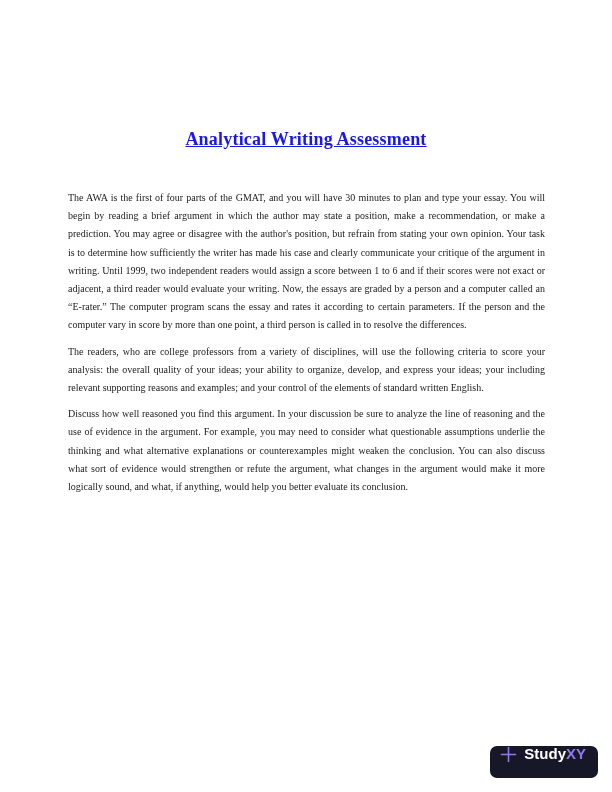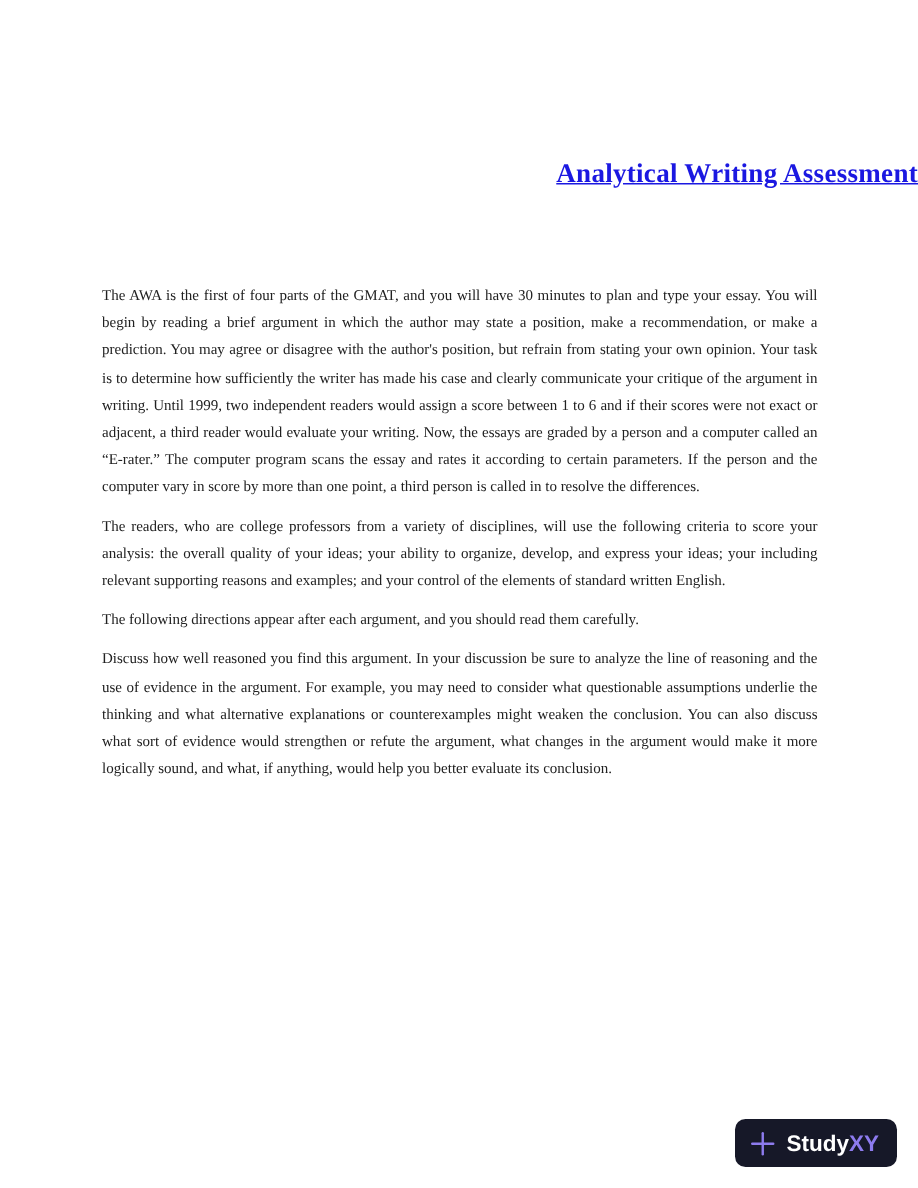--- a/index.html
+++ b/index.html
@@ -10,25 +10,25 @@
     .page {
       position: relative;
       width: 612px;
       height: 792px;
       background: var(--page-bg, #ffffff);
       font-family: "Liberation Serif", serif;
       overflow: hidden;
     }
     .doc-title {
       position: absolute;
-      top: 105px;
+      top: 129px;
       left: 0;
       right: 0;
       margin: 0;
-      text-align: right;
+      text-align: center;
       font-size: 18px;
       font-weight: bold;
       color: var(--title-color, #1b18e1);
       text-decoration: underline;
       letter-spacing: 0.2px;
     }
     .doc-body {
       position: absolute;
       top: 189px;
       left: 68px;
@@ -43,21 +43,21 @@
       margin: 0 0 8px 0;
     }
     .logo-badge {
       position: absolute;
       right: 14px;
       bottom: 14px;
       height: 32px;
       background: var(--logo-bg, #161828);
       border-radius: 7px;
       display: flex;
-      align-items: center;
+      align-items: flex-start;
       padding: 0 12px 0 10px;
       gap: 7px;
       font-family: "Liberation Sans", sans-serif;
       box-sizing: border-box;
     }
     .logo-badge .plus-wrap {
       display: flex;
       align-items: center;
       justify-content: center;
     }
@@ -73,21 +73,20 @@
 </head>
 <body>
 
 <div class="page">
 
   <h1 class="doc-title">Analytical Writing Assessment</h1>
 
   <div class="doc-body">
     <p>The AWA is the first of four parts of the GMAT, and you will have 30 minutes to plan and type your essay. You will begin by reading a brief argument in which the author may state a position, make a recommendation, or make a prediction. You may agree or disagree with the author's position, but refrain from stating your own opinion. Your task is to determine how sufficiently the writer has made his case and clearly communicate your critique of the argument in writing. Until 1999, two independent readers would assign a score between 1 to 6 and if their scores were not exact or adjacent, a third reader would evaluate your writing. Now, the essays are graded by a person and a computer called an “E-rater.” The computer program scans the essay and rates it according to certain parameters. If the person and the computer vary in score by more than one point, a third person is called in to resolve the differences.</p>
     <p>The readers, who are college professors from a variety of disciplines, will use the following criteria to score your analysis: the overall quality of your ideas; your ability to organize, develop, and express your ideas; your including relevant supporting reasons and examples; and your control of the elements of standard written English.</p>
-    <p>The following directions appear after each argument, and you should read them carefully.</p>
     <p>Discuss how well reasoned you find this argument. In your discussion be sure to analyze the line of reasoning and the use of evidence in the argument. For example, you may need to consider what questionable assumptions underlie the thinking and what alternative explanations or counterexamples might weaken the conclusion. You can also discuss what sort of evidence would strengthen or refute the argument, what changes in the argument would make it more logically sound, and what, if anything, would help you better evaluate its conclusion.</p>
   </div>
 
   <div class="logo-badge">
     <span class="plus-wrap">
       <svg width="17" height="17" viewBox="0 0 17 17" aria-hidden="true">
         <line x1="8.5" y1="1.5" x2="8.5" y2="15.5" stroke="#8d7bee" stroke-width="1.6" stroke-linecap="round"></line>
         <line x1="1.5" y1="8.5" x2="15.5" y2="8.5" stroke="#8d7bee" stroke-width="1.6" stroke-linecap="round"></line>
       </svg>
     </span>

